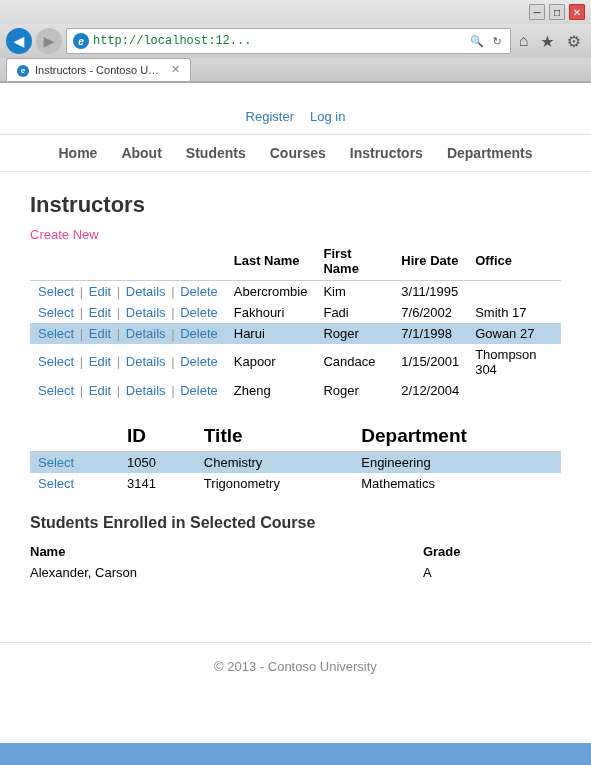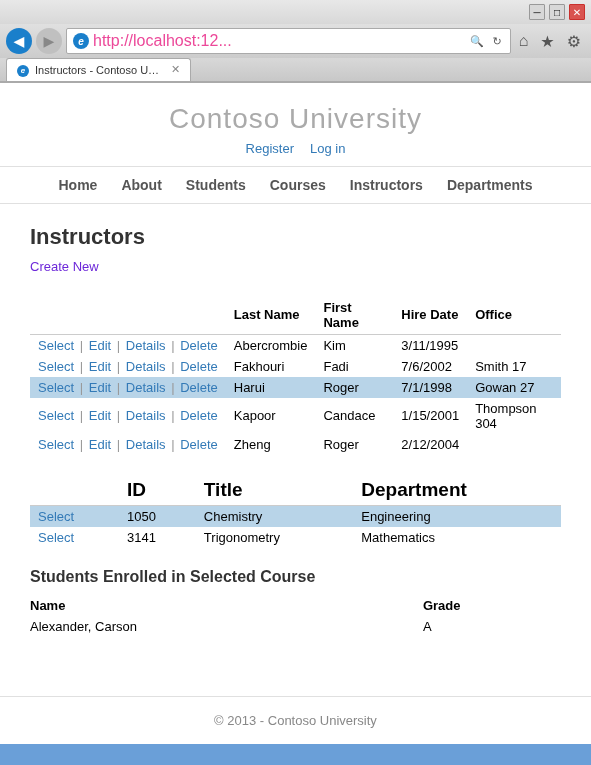--- a/index.html
+++ b/index.html
@@ -68,21 +68,21 @@
       flex: 1;
       display: flex;
       align-items: center;
       background: white;
       border: 1px solid #aaa;
       border-radius: 2px;
       padding: 2px 6px;
       height: 26px;
     }
     .address-icon { font-size: 12px; color: #555; margin-right: 4px; }
-    .address-text { font-size: 16px; color: #ec4899; flex: 1; }
+    .address-text { font-size: 12px; color: #15803d; flex: 1; font-family: Liberation Mono, monospace; }
     .address-actions { display: flex; gap: 4px; }
     .addr-action-btn { background: none; border: none; cursor: pointer; font-size: 11px; color: #555; padding: 0 2px; }
 
     .tab-bar {
       display: flex;
       align-items: flex-end;
       padding: 0 6px;
       background: linear-gradient(to bottom, #d8d8d8, #c8c8c8);
       border-bottom: 1px solid #aaa;
     }
@@ -153,26 +153,26 @@
     }
 
     .page-heading {
       font-size: 22px;
       font-weight: bold;
       color: #333;
       margin-bottom: 8px;
     }
 
     .create-new-link {
-      color: #6d28d9;
+      color: #ec4899;
       text-decoration: none;
       font-size: 13px;
       cursor: pointer;
       display: inline-block;
-      margin-bottom: 22px;
+      margin-bottom: 0;
     }
 
     
     .instructors-table {
       width: 100%;
       border-collapse: collapse;
       margin-bottom: 20px;
     }
     .instructors-table th {
       text-align: left;
@@ -306,21 +306,20 @@
       </span>
       <span class="tab-label">Instructors - Contoso Unive...</span>
       <span class="tab-close">✕</span>
     </div>
   </div>
 </div>
 
 <div class="page-wrapper">
 
   <div class="site-header">
-    <div class="site-title">Contoso University</div>
     <div class="site-auth">
       <a class="auth-link">Register</a>
       <a class="auth-link">Log in</a>
     </div>
   </div>
 
   <nav class="site-nav">
     <a class="nav-link">Home</a>
     <a class="nav-link">About</a>
     <a class="nav-link">Students</a>

